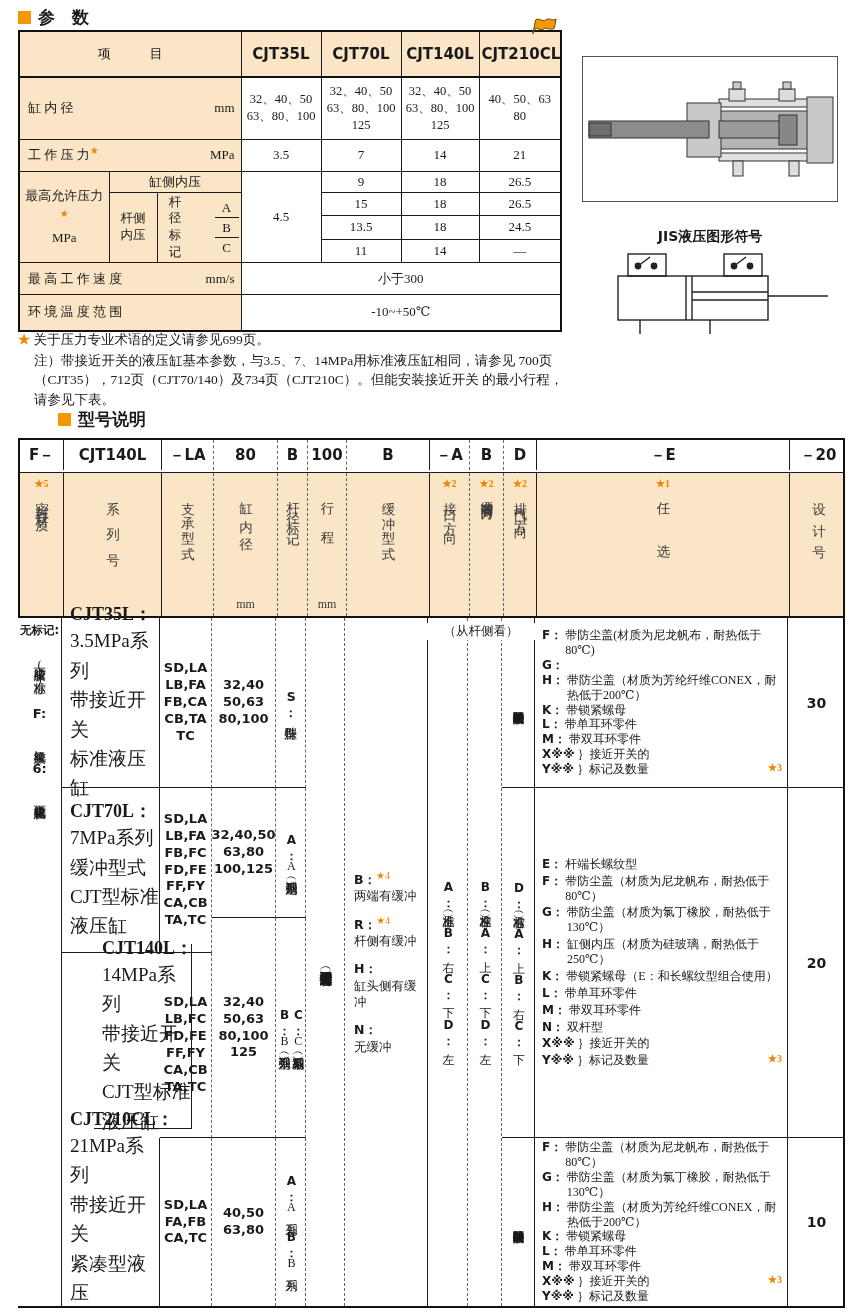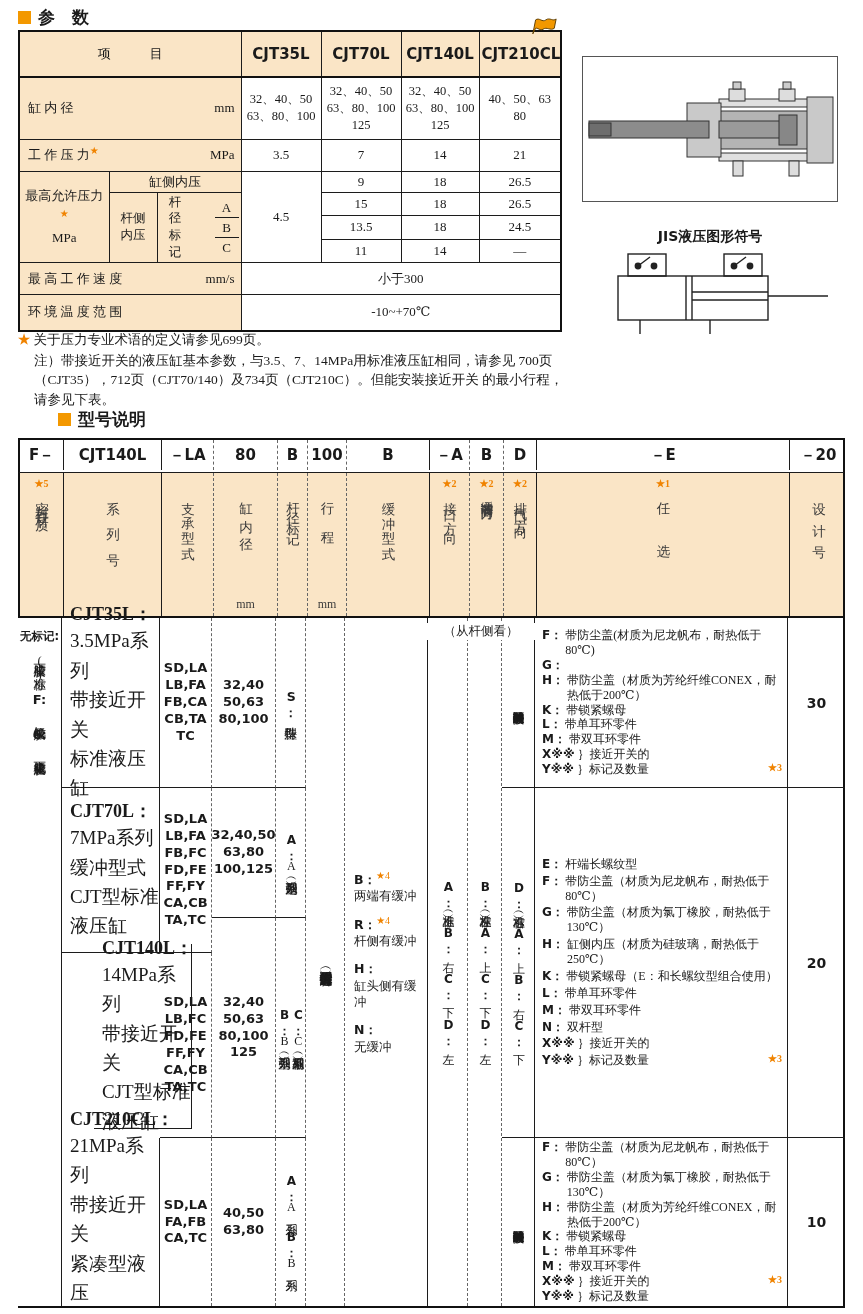--- a/index.html
+++ b/index.html
@@ -71,21 +71,21 @@
   .cu b{font-family:"DejaVu Sans","Liberation Sans",sans-serif;}
   .optcell{flex-direction:column;align-items:stretch;justify-content:center;padding:3px 5px 3px 7px;}
   .opt{display:flex;font-size:12px;line-height:1.24;}
   .opt .oc{flex:none;font-weight:bold;font-family:"DejaVu Sans","Liberation Sans",sans-serif;margin-right:3px;}
   .opt .ot{flex:1;}
   .opt .os{flex:none;font-size:10px;color:#f08300;font-style:normal;font-weight:bold;}
   .descell{font-family:"DejaVu Sans","Liberation Sans",sans-serif;font-weight:bold;font-size:14px;}
   .ventnote{font-size:11.5px;letter-spacing:0;}
   .viewnote{position:absolute;left:406px;top:5px;width:114px;text-align:center;background:#fff;
             font-size:12.5px;z-index:3;font-family:"Liberation Serif",serif;}
-  .sealcell{flex-direction:column;gap:10px;padding-top:11px;justify-content:flex-start;font-size:12.5px;}
+  .sealcell{flex-direction:column;gap:20px;padding-top:5px;justify-content:flex-start;font-size:12.5px;}
   .sealcell .hc{font-family:"DejaVu Sans","Liberation Sans",sans-serif;font-weight:bold;font-size:11.5px;}
   .gapb{margin-top:16px;}
 </style>
 </head>
 <body>
 
 <div class="page">
 
   <div class="sect" style="left:18px;top:6px;">
     <span class="sq"></span>
@@ -193,21 +193,21 @@
           </td>
       <td colspan="4">小于300</td>
     </tr>
     <tr style="height:36px;">
       <td class="lab" colspan="4">
         <div class="lf">
               <span>环 境 温 度 范 围</span>
               <span></span>
             </div>
           </td>
-      <td colspan="4">-10~+70℃</td>
+      <td colspan="4">-10~+50℃</td>
     </tr>
   </tbody>
     </table>
 
   <div class="figbox">
     <svg width="254" height="144" viewBox="0 0 254 144">
       <rect x="136" y="42" width="92" height="8" fill="#e0e0e0" stroke="#333"></rect>
       <rect x="136" y="96" width="92" height="8" fill="#e0e0e0" stroke="#333"></rect>
       <rect x="136" y="54" width="92" height="38" fill="#b4b4b4" stroke="#333"></rect>
       <rect x="104" y="46" width="34" height="54" fill="#c9c9c9" stroke="#333"></rect>

